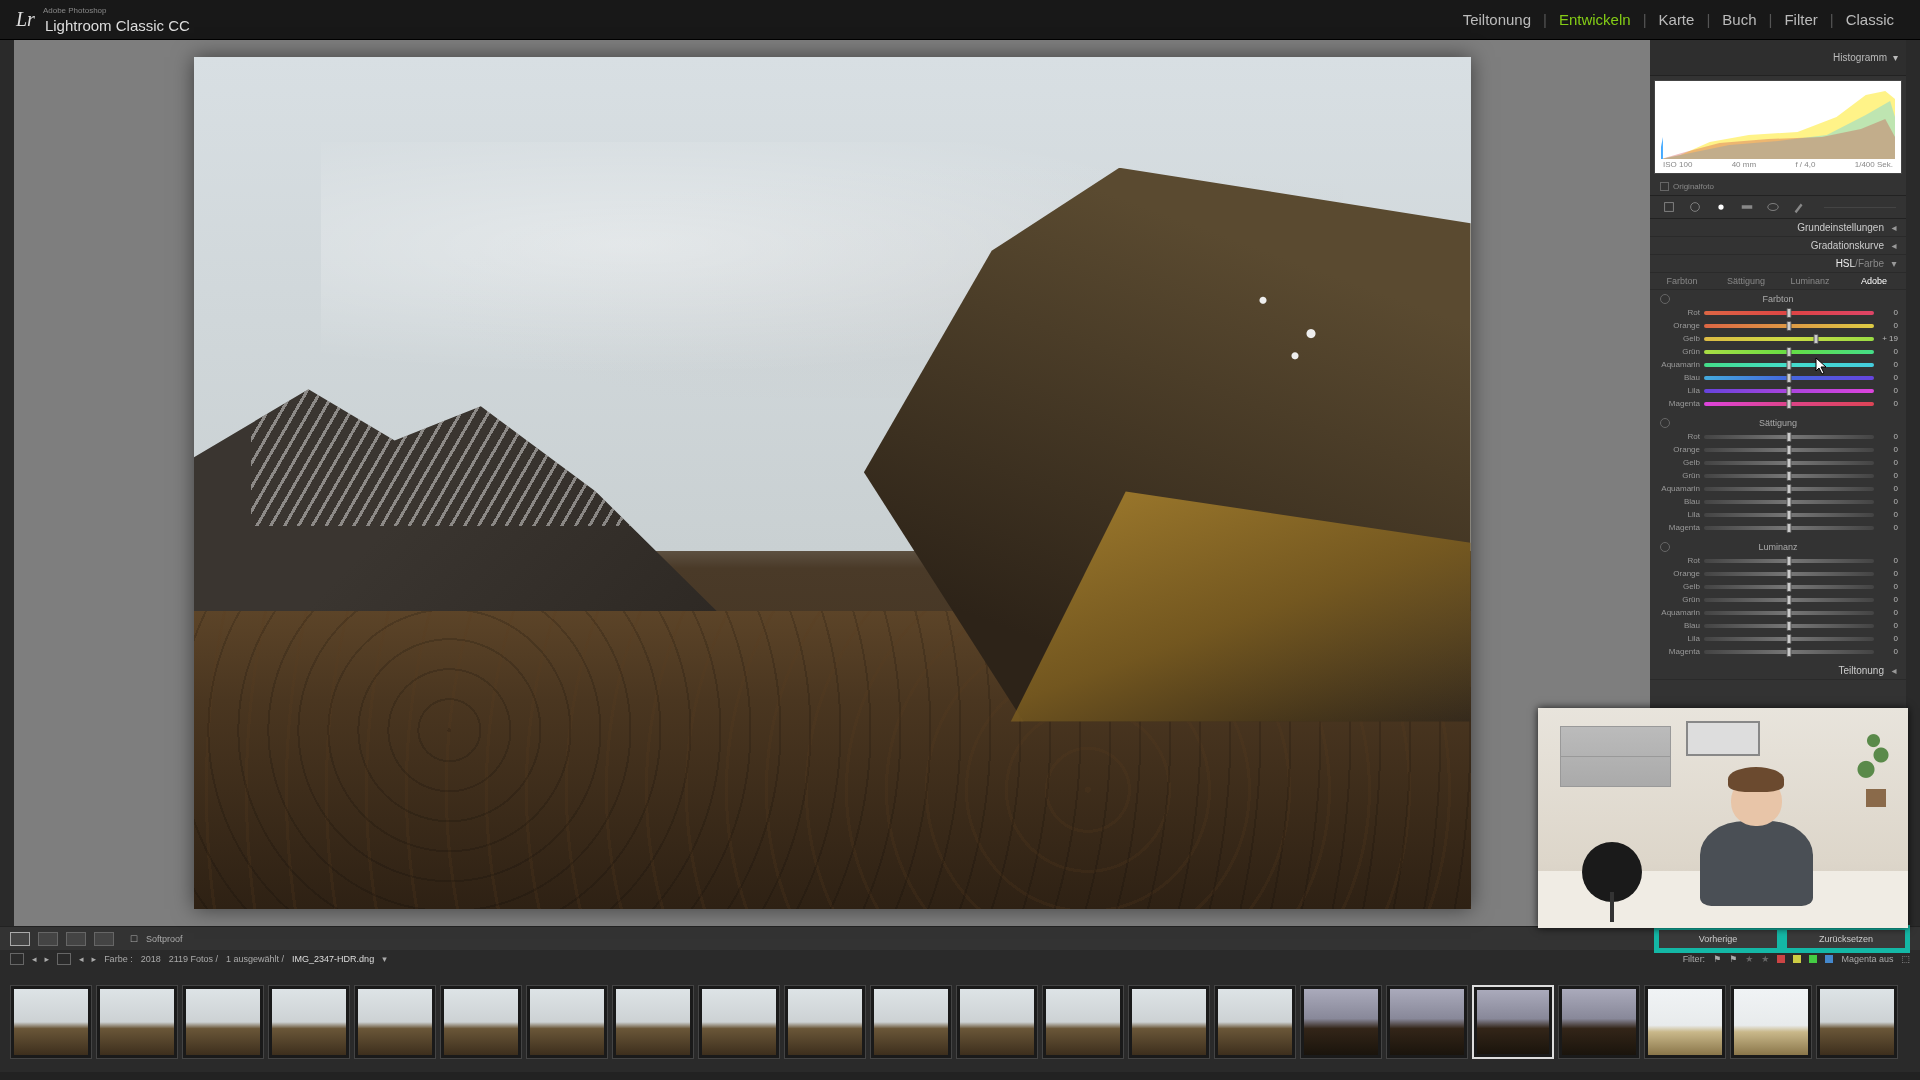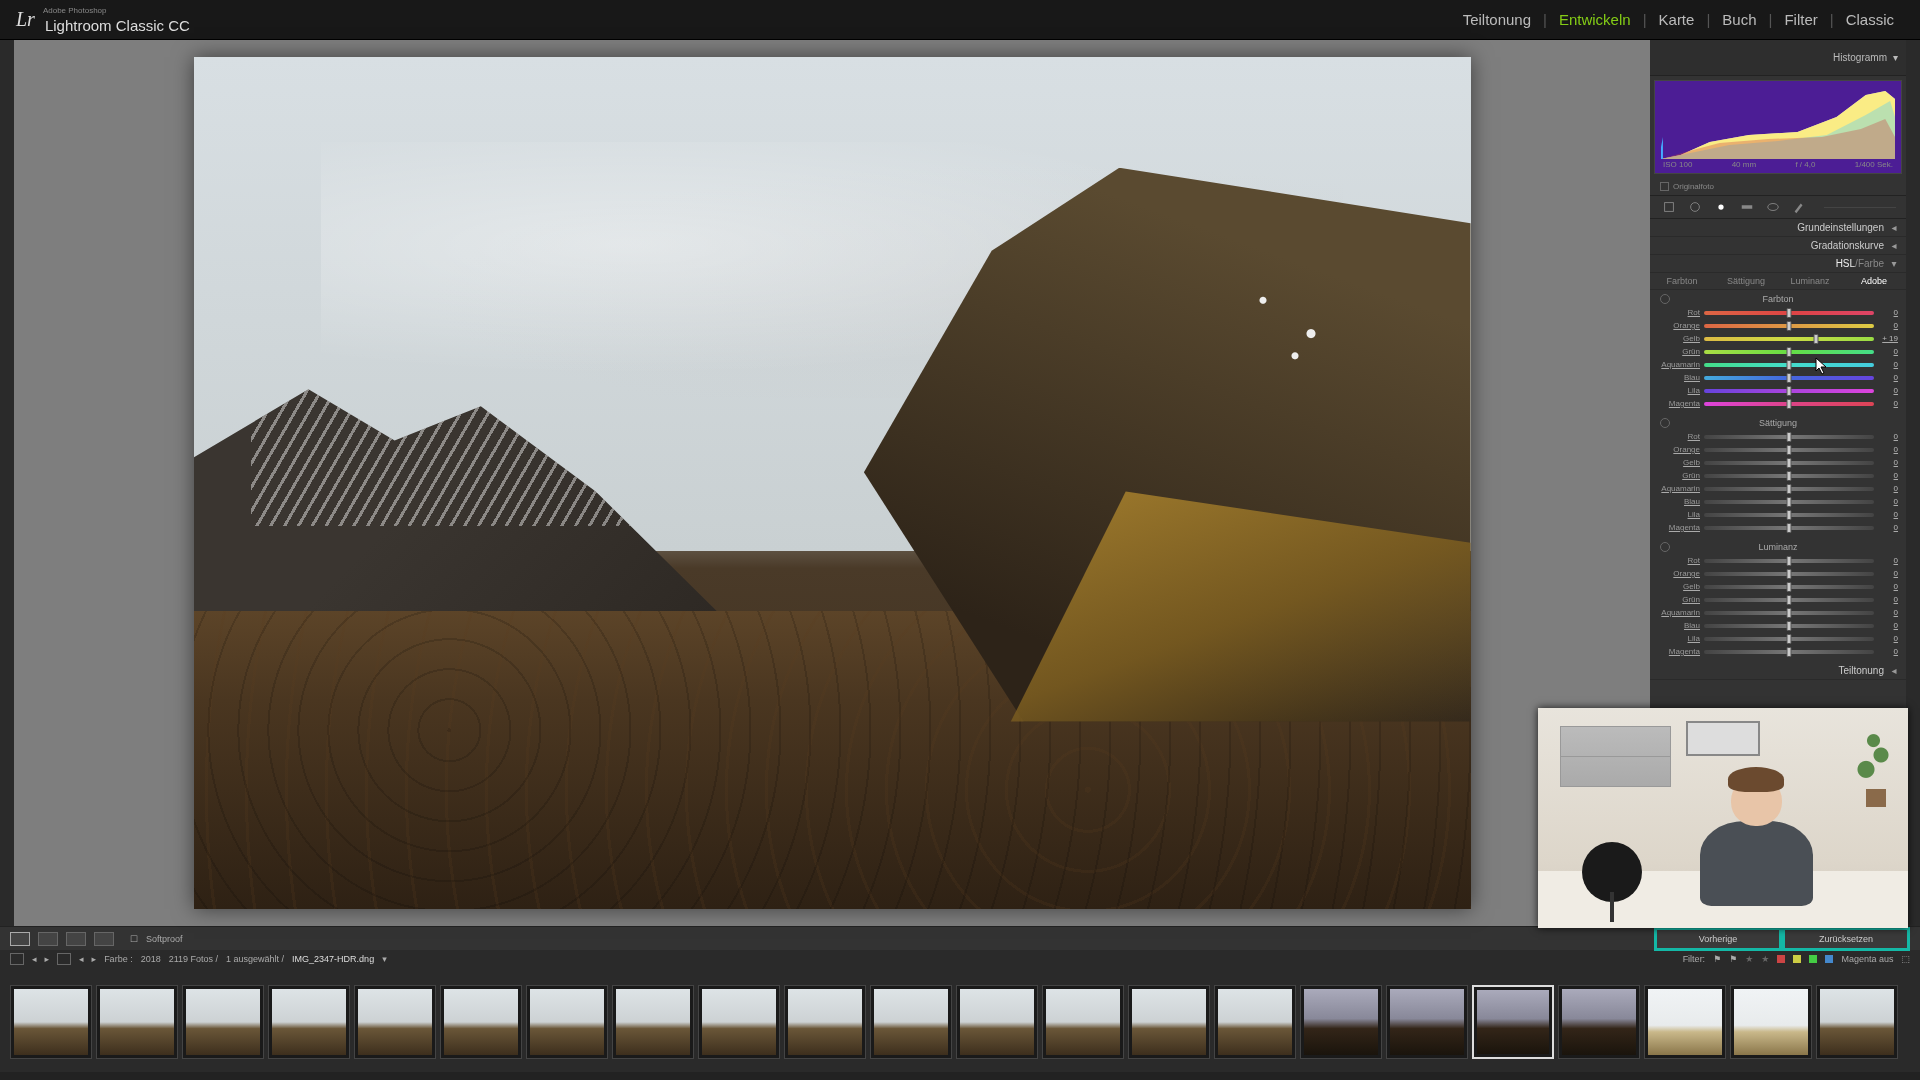--- a/index.html
+++ b/index.html
@@ -30,21 +30,21 @@
 .grass-right { position:absolute; bottom:22%; right:0; width:45%; height:30%; background: linear-gradient(160deg, #b08830 10%, #7a5c20 60%, transparent); clip-path: polygon(20% 100%, 40% 10%, 100% 30%, 100% 100%); opacity:0.9; }
 .ground { position:absolute; bottom:0; left:0; right:0; height:35%; background: linear-gradient(to bottom, #5c4428 0%, #4a3620 30%, #2e2114 100%); }
 .ground::before { content:""; position:absolute; inset:0; background: repeating-radial-gradient(circle at 20% 40%, rgba(0,0,0,0.15) 0 2px, transparent 2px 30px), repeating-radial-gradient(circle at 70% 60%, rgba(90,60,30,0.2) 0 3px, transparent 3px 40px); }
 
 .right-panel { width: 256px; background: #333; display: flex; flex-direction: column; }
 .right-collapse { width: 14px; background: #2a2a2a; }
 
 
 .panel-header { height: 36px; background: #2e2e2e; display:flex; align-items:center; justify-content:flex-end; padding:0 8px; font-size:10px; color:#bbb; border-bottom:1px solid #222; }
 .panel-header .tri { margin-left:6px; }
-.histogram-box { height: 94px; background:#4c1d95; margin:4px; border:1px solid #444; position:relative; padding:6px 6px 0; }
+.histogram-box { height: 94px; background:#ffffff; margin:4px; border:1px solid #444; position:relative; padding:6px 6px 0; }
 .histogram-svg { width:100%; height:72px; display:block; }
 .histo-meta { display:flex; justify-content:space-between; font-size:8px; color:#888; padding:1px 2px 0; }
 .original-check { font-size:8px; color:#888; padding:4px 10px; display:flex; align-items:center; gap:4px; }
 .original-check .box { width:9px; height:9px; border:1px solid #666; }
 
 .tool-strip { height:24px; background:#333; display:flex; align-items:center; gap:8px; padding:0 10px; border-top:1px solid #222; border-bottom:1px solid #222; }
 .tool { width:18px; height:18px; display:flex; align-items:center; justify-content:center; color:#888; }
 .tool.active { color:#fff; }
 .tool svg { width:14px; height:14px; }
 .tool-strip-fill { flex:1; border-bottom:1px solid #444; margin-left:8px; }
@@ -55,21 +55,21 @@
 .section-row.hsl .active { color:#eee; }
 
 .hsl-tabs { display:flex; font-size:9px; color:#888; border-bottom:1px solid #2a2a2a; }
 .hsl-tab { flex:1; text-align:center; padding:3px 0; cursor:pointer; }
 .hsl-tab.active { color:#fff; }
 
 .hsl-group { padding:2px 8px 4px; }
 .hsl-group-title { text-align:center; font-size:9px; color:#aaa; padding:2px 0; position:relative; }
 .hsl-group-title .tat { position:absolute; left:2px; top:2px; width:10px; height:10px; border:1px solid #666; border-radius:50%; }
 
-.slider-row { display:flex; align-items:center; height:13px; font-size:8px; gap:4px;text-decoration:underline; }
+.slider-row { display:flex; align-items:center; height:13px; font-size:8px; gap:4px; }
 .slider-label { width:42px; text-align:right; color:#999; }
 .slider-track { flex:1; height:4px; border-radius:2px; position:relative; }
 .slider-handle { position:absolute; top:-3px; width:5px; height:10px; background:#ccc; border:1px solid #555; border-radius:1px; transform:translateX(-50%); cursor:pointer; }
 .slider-value { width:20px; text-align:right; color:#bbb; }
 
 
 .hue-Rot { background:linear-gradient(to right,#d64,#d44,#d46);}
 .hue-Orange { background:linear-gradient(to right,#d64,#d94,#dc4);}
 .hue-Gelb { background:linear-gradient(to right,#db4,#cd4,#9d4);}
 .hue-Grün { background:linear-gradient(to right,#ad4,#6d4,#4d8);}
@@ -77,21 +77,21 @@
 .hue-Blau { background:linear-gradient(to right,#4ad,#46d,#64d);}
 .hue-Lila { background:linear-gradient(to right,#64d,#a4d,#d4d);}
 .hue-Magenta { background:linear-gradient(to right,#d4d,#d48,#d45);}
 .sat-track, .lum-track { background:linear-gradient(to right,#444,#777,#444);}
 
 
 .mid-toolbar { height:24px; background:#333; display:flex; align-items:center; padding:0 10px; gap:8px; font-size:9px; color:#aaa; border-top:1px solid #222;}
 .view-btn { width:20px; height:14px; border:1px solid #666; background:#444; }
 .view-btn.active { border-color:#aaa; }
 .prev-reset { width:256px; display:flex; }
-.prev-reset button { flex:1; background:#3a3a3a; border:3px solid #14b8a6; color:#ccc; font-size:9px; padding:4px 0; cursor:pointer; }
+.prev-reset button { flex:1; background:#3a3a3a; border:5px solid #14b8a6; color:#ccc; font-size:9px; padding:4px 0; cursor:pointer; }
 
 
 .film-header { height:18px; background:#2a2a2a; display:flex; align-items:center; padding:0 10px; gap:8px; font-size:9px; color:#aaa; }
 .film-header .spacer { flex:1; }
 .film-header .iconbox { width:14px; height:12px; border:1px solid #666; }
 
 
 .filmstrip { height:104px; background:#2a2a2a; display:flex; align-items:center; gap:4px; padding:8px 10px 4px; overflow:hidden; }
 .thumb { width:82px; height:74px; background:#1a1a1a; border:1px solid #444; position:relative; flex-shrink:0; }
 .thumb.sel { border:2px solid #ddd; }

